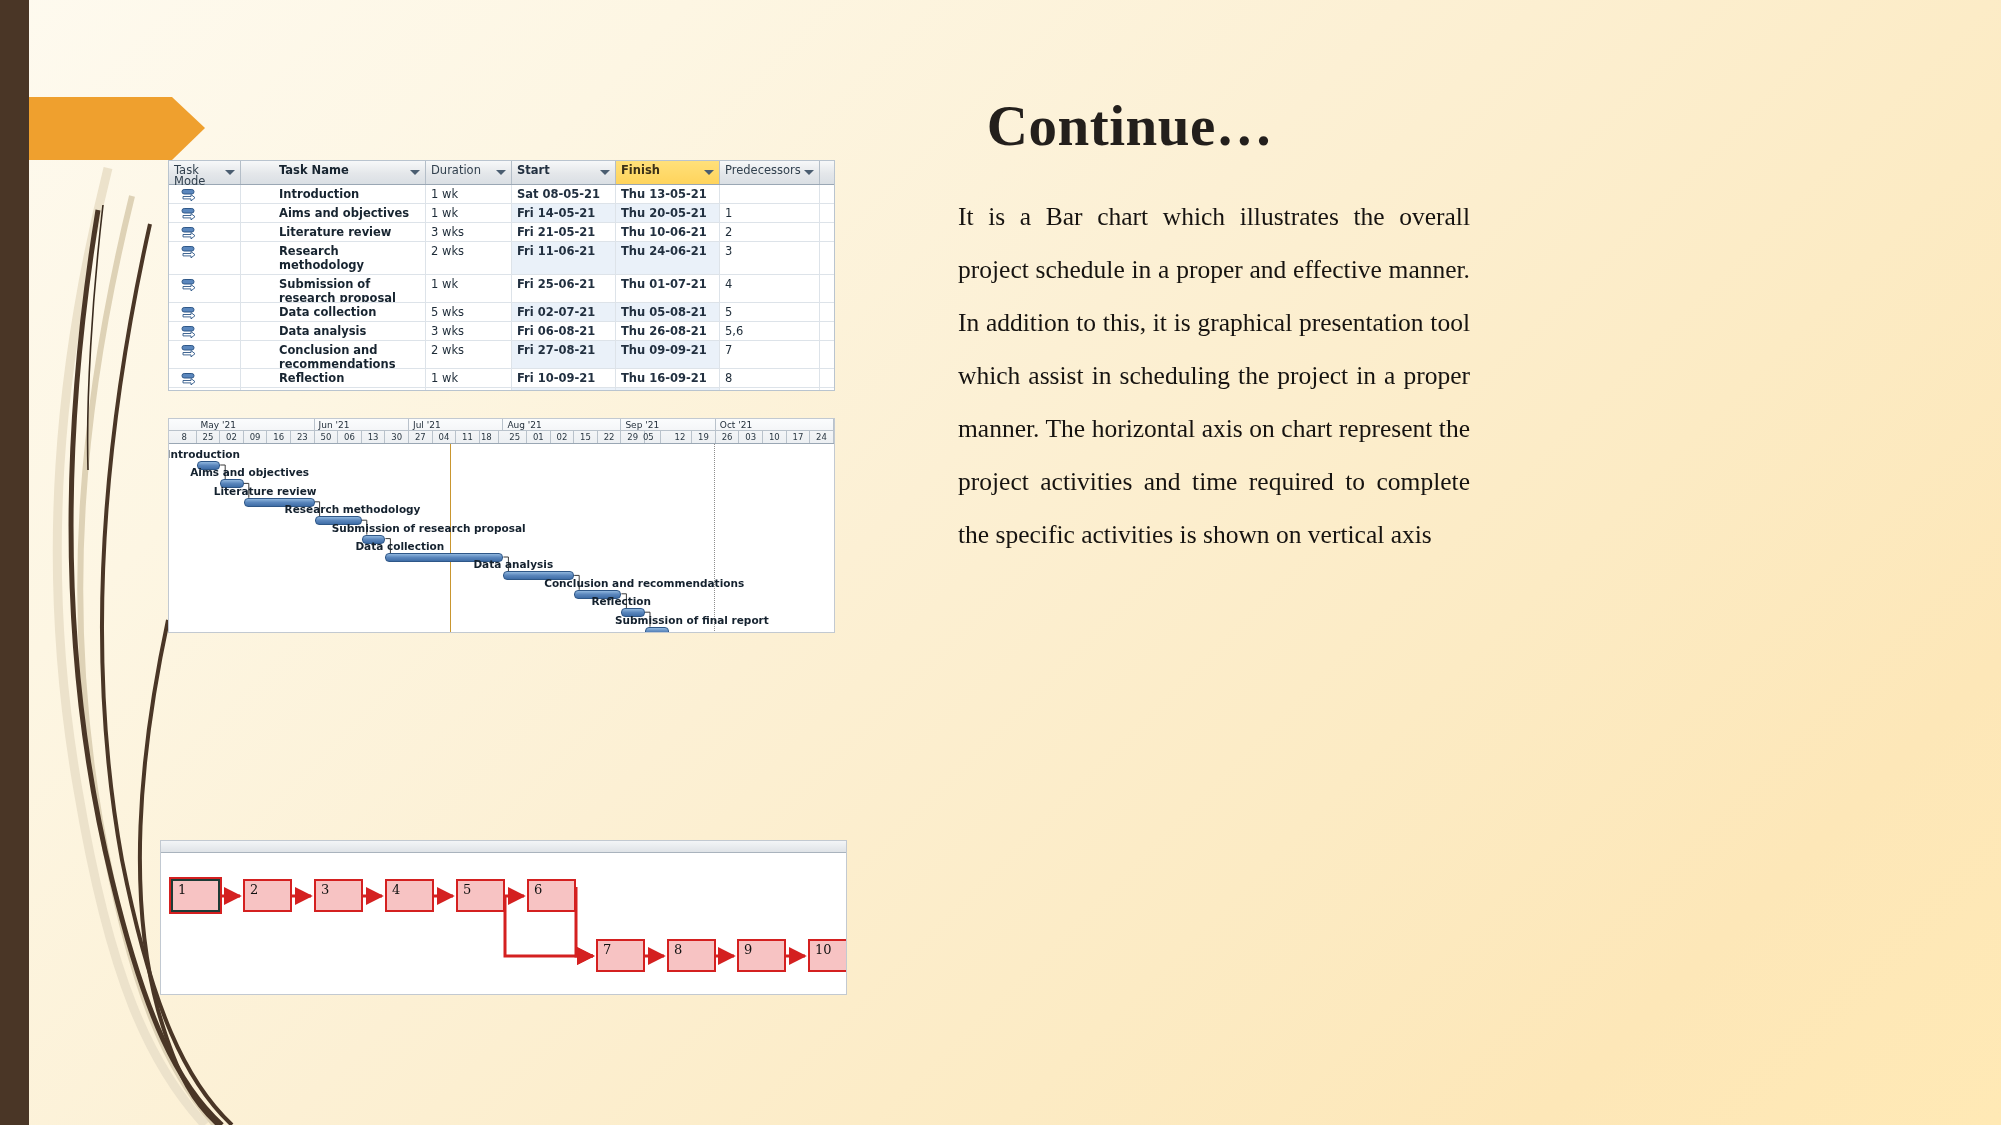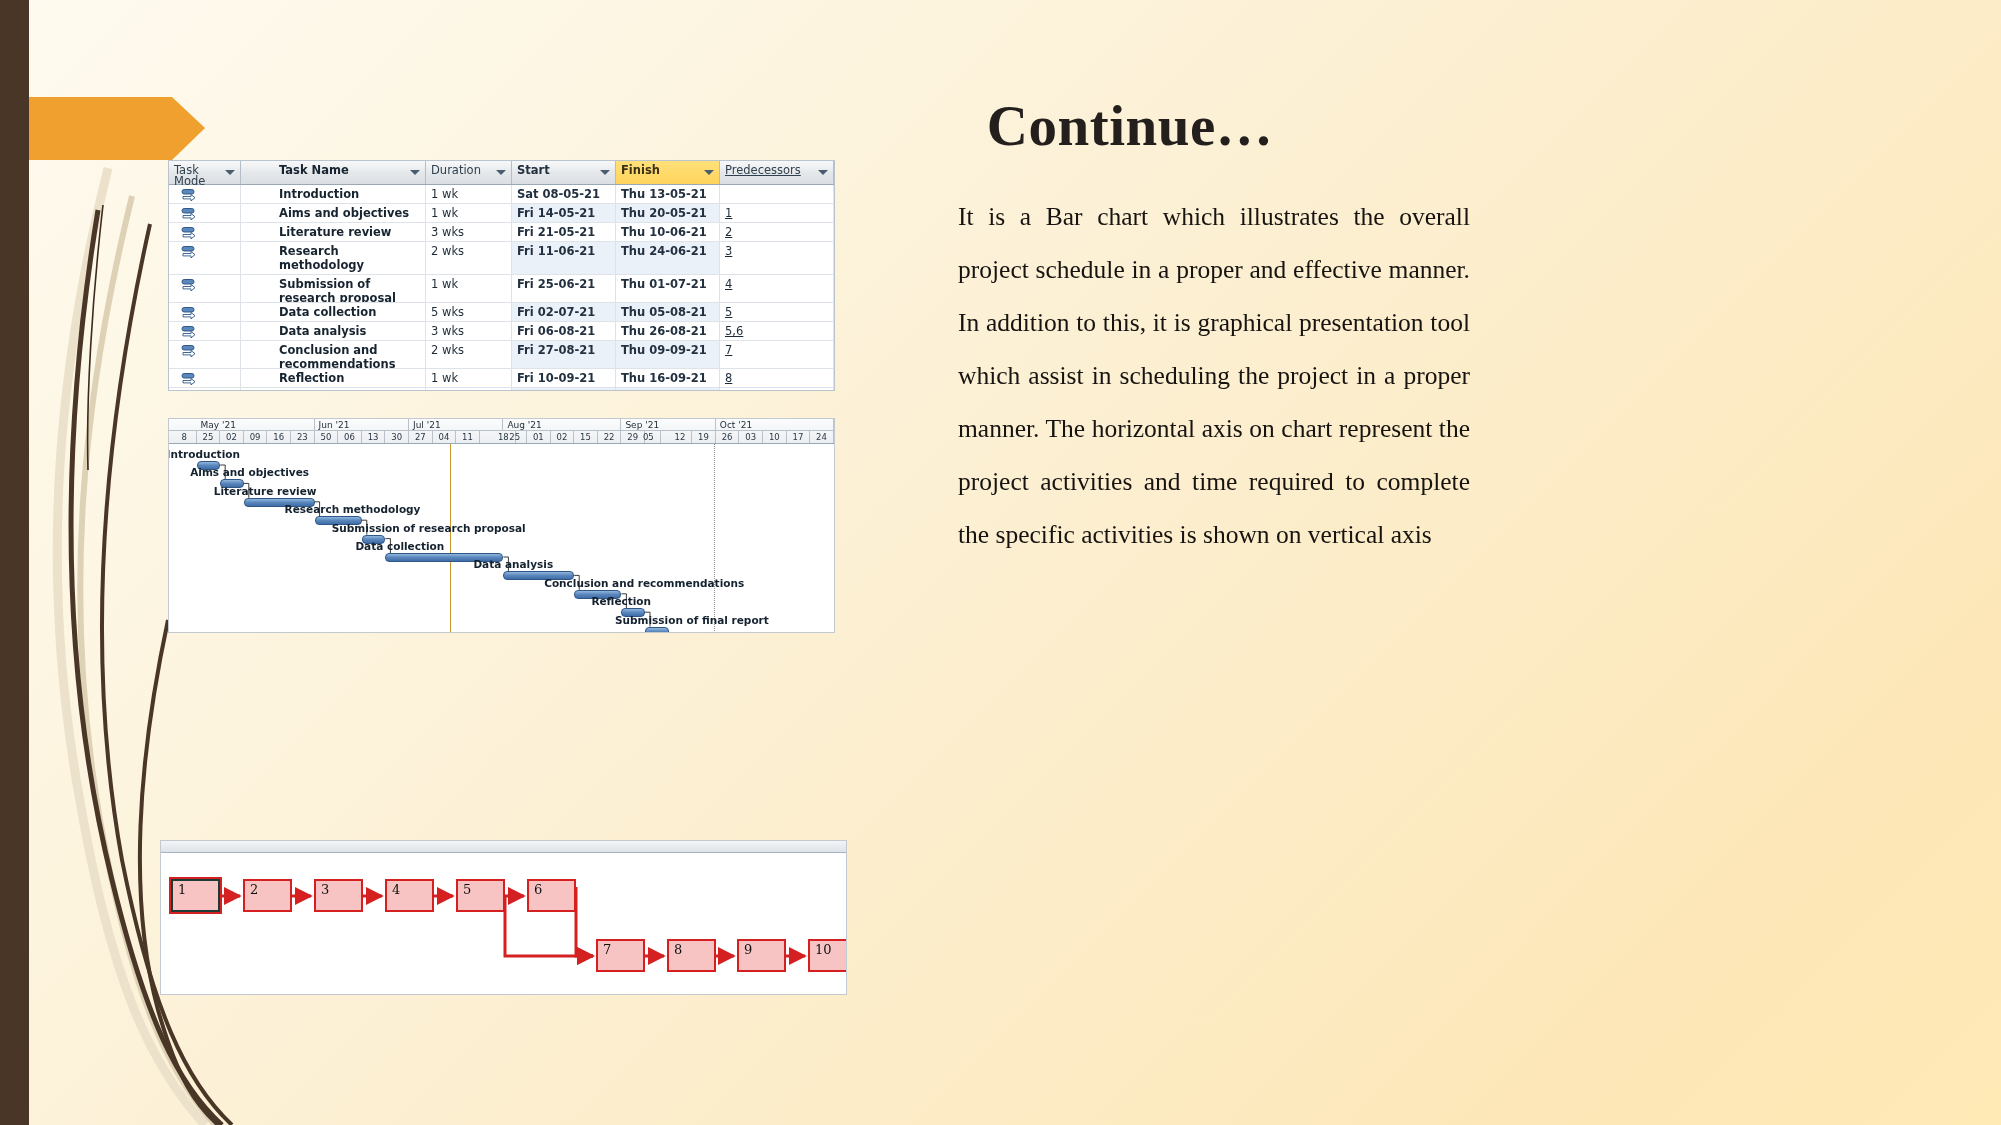--- a/index.html
+++ b/index.html
@@ -111,21 +111,21 @@
     border-right: 1px solid #dde3e9;
     padding: 2px 4px 2px 5px;
     line-height: 14px;
     overflow: hidden;
   }
   .c-mode   { width: 72px; position: relative; }
   .c-name   { width: 185px; padding-left: 38px !important; font-weight: 600; color:#172430;}
   .c-dur    { width: 86px; }
   .c-start  { width: 104px; font-weight: 600; color:#223040;}
   .c-finish { width: 104px; font-weight: 700; color:#223040;}
-  .c-pred   { width: 114px; border-right: none; text-decoration: underline; }
+  .c-pred   { width: 100px; border-right: none; }
 
   .mode-icon { position: absolute; left: 12px; top: 3px; }
 
   
   .gantt-panel {
     position: absolute;
     left: 168px; top: 418px;
     width: 667px; height: 215px;
     background: #ffffff;
     border: 1px solid #c2c9d1;
@@ -393,21 +393,21 @@
         <div class="gw-cell" style="left: 74.8px; width: 23.6px;">09</div>
         <div class="gw-cell" style="left: 98.4px; width: 23.6px;">16</div>
         <div class="gw-cell" style="left: 122px; width: 23.6px;">23</div>
         <div class="gw-cell" style="left: 145.6px; width: 23.6px;">50</div>
         <div class="gw-cell" style="left: 169.2px; width: 23.6px;">06</div>
         <div class="gw-cell" style="left: 192.8px; width: 23.6px;">13</div>
         <div class="gw-cell" style="left: 216.4px; width: 23.6px;">30</div>
         <div class="gw-cell" style="left: 240px; width: 23.6px;">27</div>
         <div class="gw-cell" style="left: 263.6px; width: 23.6px;">04</div>
         <div class="gw-cell" style="left: 287.2px; width: 23.6px;">11</div>
-        <div class="gw-cell" style="left: 323px; width: 23.6px;">18</div>
+        <div class="gw-cell" style="left: 306px; width: 23.6px;">18</div>
         <div class="gw-cell" style="left: 334.4px; width: 23.6px;">25</div>
         <div class="gw-cell" style="left: 358px; width: 23.6px;">01</div>
         <div class="gw-cell" style="left: 381.6px; width: 23.6px;">02</div>
         <div class="gw-cell" style="left: 405.2px; width: 23.6px;">15</div>
         <div class="gw-cell" style="left: 428.8px; width: 23.6px;">22</div>
         <div class="gw-cell" style="left: 452.4px; width: 23.6px;">29</div>
         <div class="gw-cell" style="left: 468px; width: 23.6px;">05</div>
         <div class="gw-cell" style="left: 499.6px; width: 23.6px;">12</div>
         <div class="gw-cell" style="left: 523.2px; width: 23.6px;">19</div>
         <div class="gw-cell" style="left: 546.8px; width: 23.6px;">26</div>

